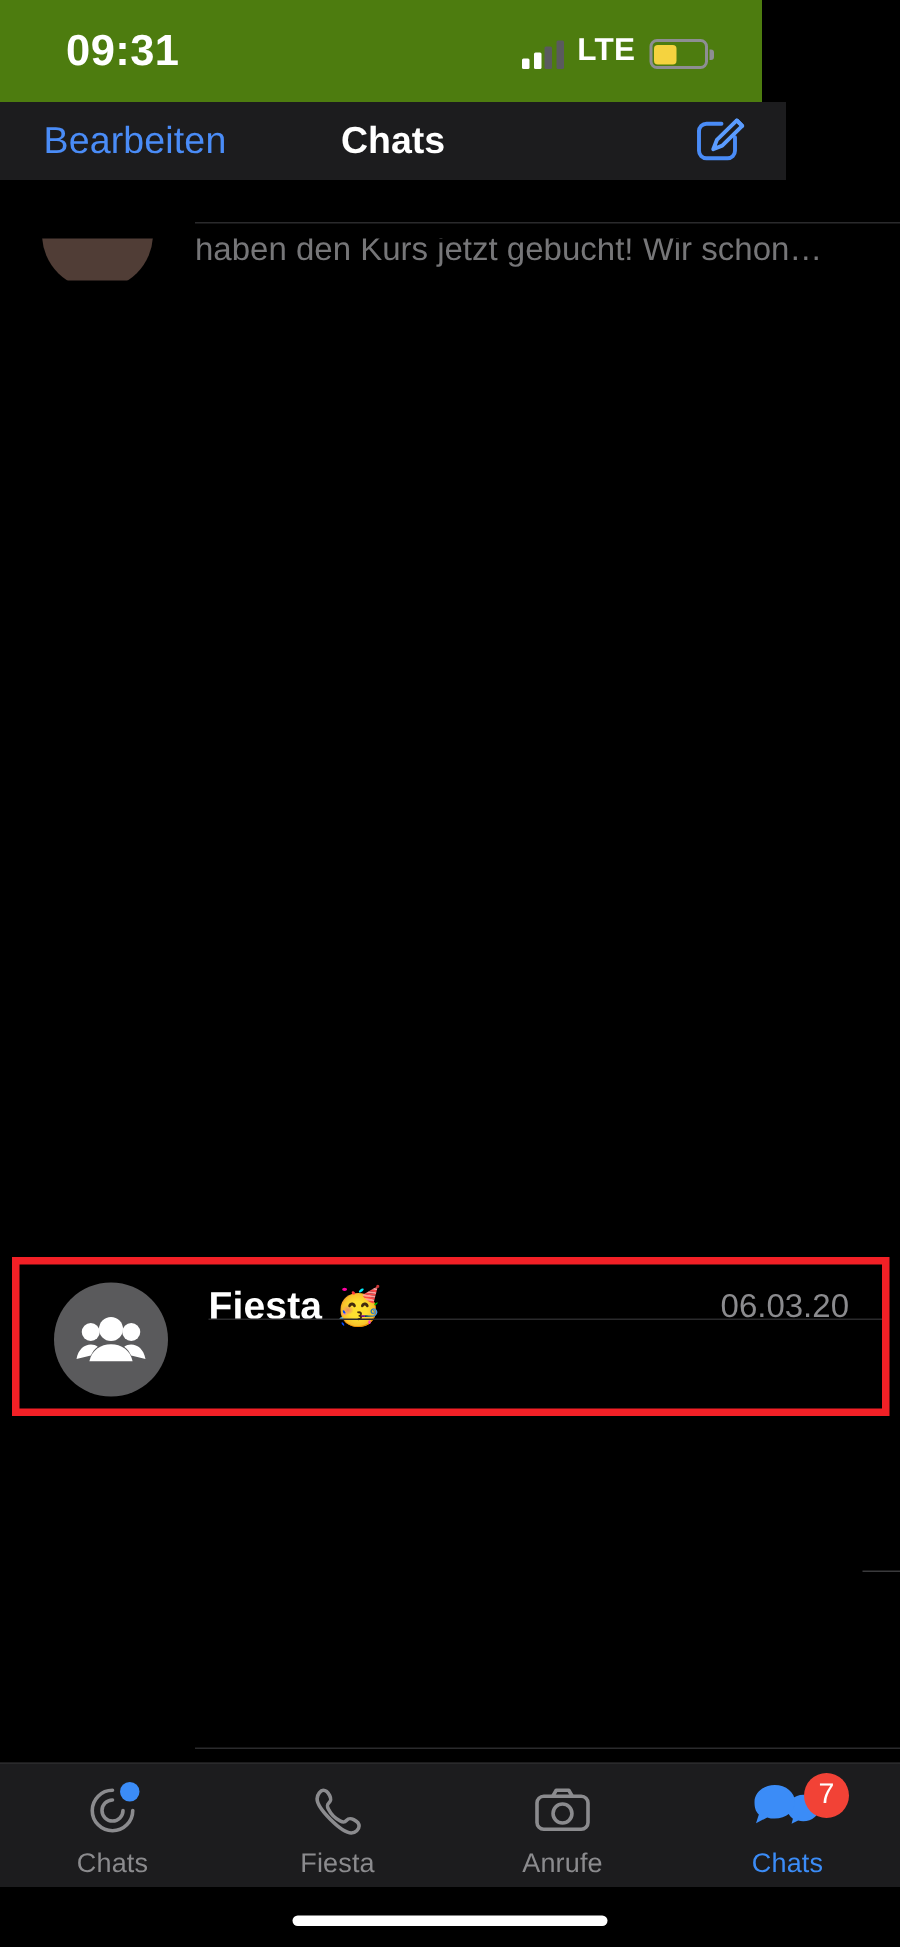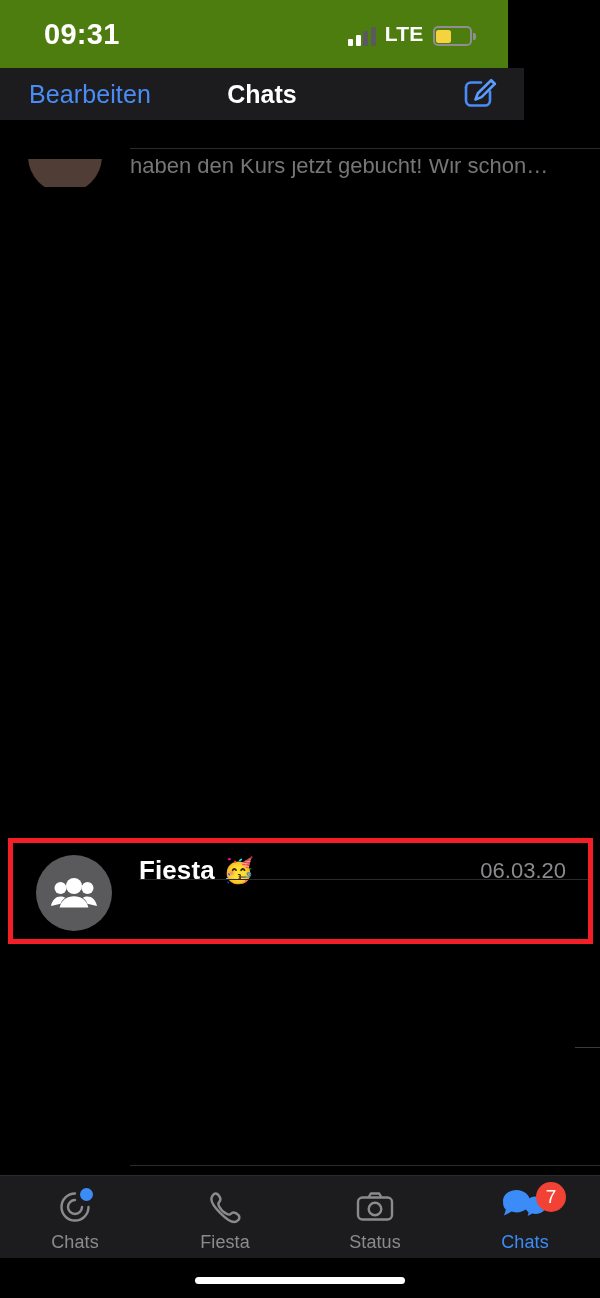--- a/index.html
+++ b/index.html
@@ -222,21 +222,21 @@
   </div>
 
   <div class="tab">
     <div class="tab-ico">
       <svg width="42" height="42" viewBox="0 0 42 42">
         <rect x="4" y="11.5" width="34" height="22" rx="4.5" fill="none" stroke="#8b8b8e" stroke-width="2.4"></rect>
         <path d="M14.5 11.5l2.3-4h8.4l2.3 4" fill="none" stroke="#8b8b8e" stroke-width="2.4" stroke-linejoin="round"></path>
         <circle cx="21" cy="23" r="6.3" fill="none" stroke="#8b8b8e" stroke-width="2.4"></circle>
       </svg>
     </div>
-    <div class="tab-lbl">Status</div>
+    <div class="tab-lbl">Anrufe</div>
   </div>
 
   <div class="tab active">
     <div class="tab-ico">
       <svg width="46" height="42" viewBox="0 0 46 42">
         <path d="M33.5 10.5c6 0 10.5 3.9 10.5 8.8 0 4.9-4.5 8.8-10.5 8.8-1.2 0-2.4-.2-3.4-.5l-4.4 2.3.9-3.4c-2.2-1.6-3.6-4-3.6-6.7 0-4.9 4.5-9.3 10.5-9.3z" fill="#3b8cf7"></path>
         <path d="M14.5 4c7.5 0 13.5 5 13.5 11.2 0 6.2-6 11.2-13.5 11.2-1.8 0-3.5-.3-5-.8l-7.5 3.9 1.9-5.9C1.5 21.6 1 18.6 1 15.2 1 9 7 4 14.5 4z" fill="#3b8cf7"></path>
       </svg>
       <span class="badge">7</span>
     </div>

